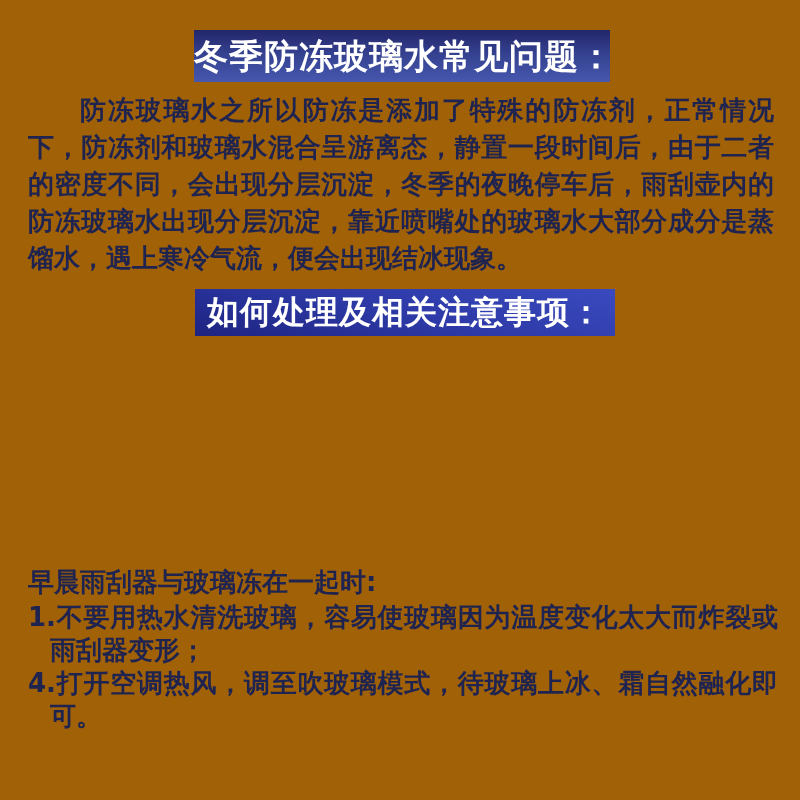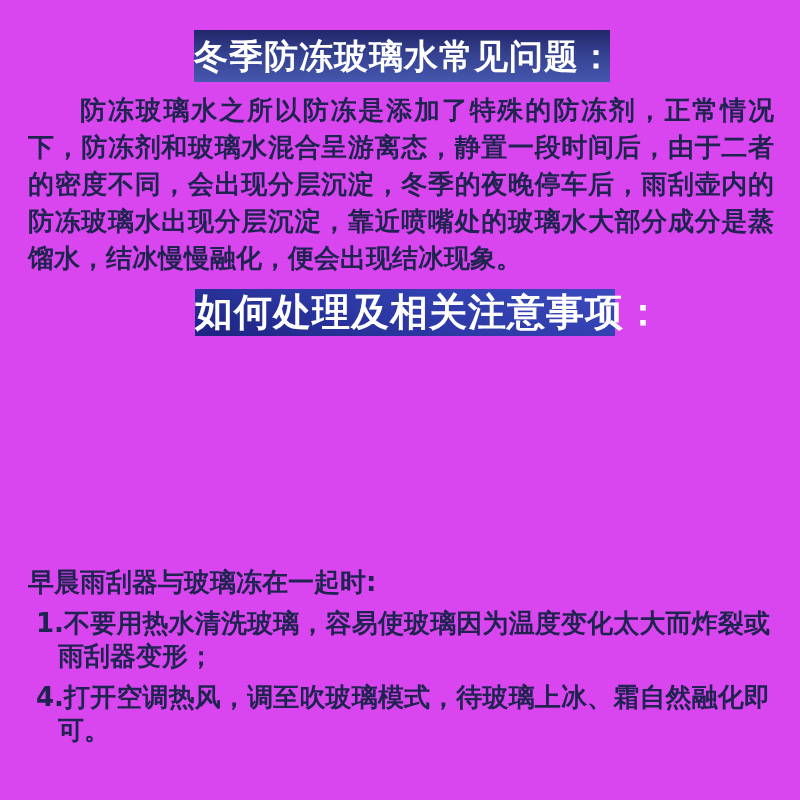--- a/index.html
+++ b/index.html
@@ -4,21 +4,21 @@
 <style>
   html, body { margin: 0; padding: 0; }
   body {
     font-family: "DejaVu Sans", sans-serif;
     background: #ffffff;
   }
   .page {
     position: relative;
     width: 800px;
     height: 800px;
-    background: #d946ef;
+    background: #a16207;
     overflow: hidden;
   }
   .banner {
     position: absolute;
     color: #ffffff;
     font-weight: bold;
     text-align: center;
     letter-spacing: 1px;
     white-space: nowrap;
   }
@@ -30,21 +30,21 @@
     line-height: 52px;
     font-size: 34px;
     background: linear-gradient(180deg, #23266a 0%, #34418f 45%, #4657ae 100%);
   }
   .banner2 {
     left: 195px;
     top: 289px;
     width: 420px;
     height: 47px;
     line-height: 47px;
-    font-size: 38px;
+    font-size: 32px;
     background: linear-gradient(195deg, #3a4abf 0%, #2c38a4 55%, #1d2380 100%);
   }
   .para {
     position: absolute;
     left: 28px;
     width: 746px;
     margin: 0;
     font-size: 26px;
     line-height: 37px;
     font-weight: bold;
@@ -62,37 +62,37 @@
     width: 750px;
     font-size: 26px;
     line-height: 33px;
     font-weight: bold;
     color: #1f2350;
   }
   .tips-heading {
     margin: 0 0 2px 0;
   }
   .tip-item {
-    margin: 8px;
+    margin: 0;
     padding-left: 22px;
     text-indent: -22px;
     text-align: justify;
     word-break: break-all;
   }
 </style>
 </head>
 <body>
 
 <div class="page">
 
   <div class="banner banner1">
     <span>冬季防冻玻璃水常见问题：</span>
   </div>
 
-  <p class="para p1">防冻玻璃水之所以防冻是添加了特殊的防冻剂，正常情况下，防冻剂和玻璃水混合呈游离态，静置一段时间后，由于二者的密度不同，会出现分层沉淀，冬季的夜晚停车后，雨刮壶内的防冻玻璃水出现分层沉淀，靠近喷嘴处的玻璃水大部分成分是蒸馏水，结冰慢慢融化，便会出现结冰现象。</p>
+  <p class="para p1">防冻玻璃水之所以防冻是添加了特殊的防冻剂，正常情况下，防冻剂和玻璃水混合呈游离态，静置一段时间后，由于二者的密度不同，会出现分层沉淀，冬季的夜晚停车后，雨刮壶内的防冻玻璃水出现分层沉淀，靠近喷嘴处的玻璃水大部分成分是蒸馏水，遇上寒冷气流，便会出现结冰现象。</p>
 
   <div class="banner banner2">
     <span>如何处理及相关注意事项：</span>
   </div>
 
 
   <div class="tips">
     <div class="tips-heading">早晨雨刮器与玻璃冻在一起时:</div>
     <div class="tip-item">1.不要用热水清洗玻璃，容易使玻璃因为温度变化太大而炸裂或雨刮器变形；</div>
     <div class="tip-item">4.打开空调热风，调至吹玻璃模式，待玻璃上冰、霜自然融化即可。</div>

